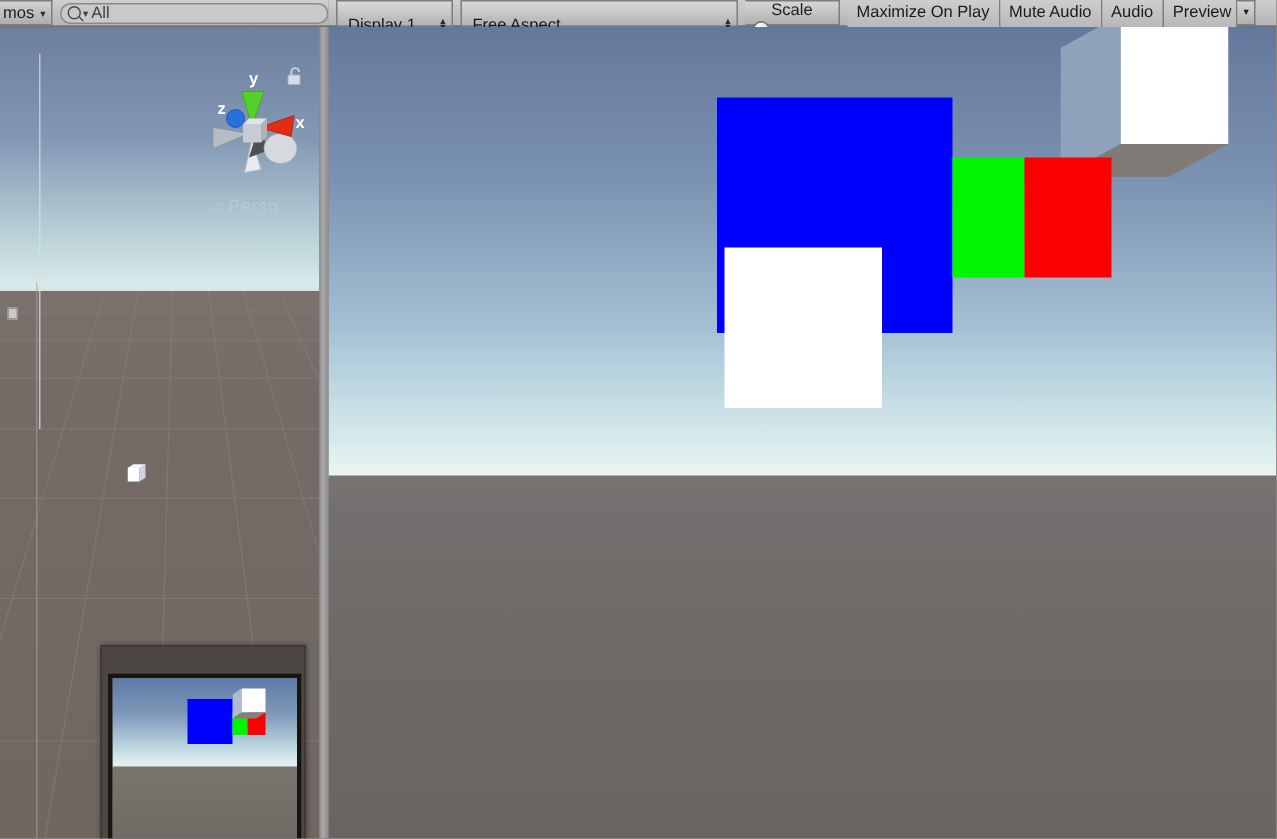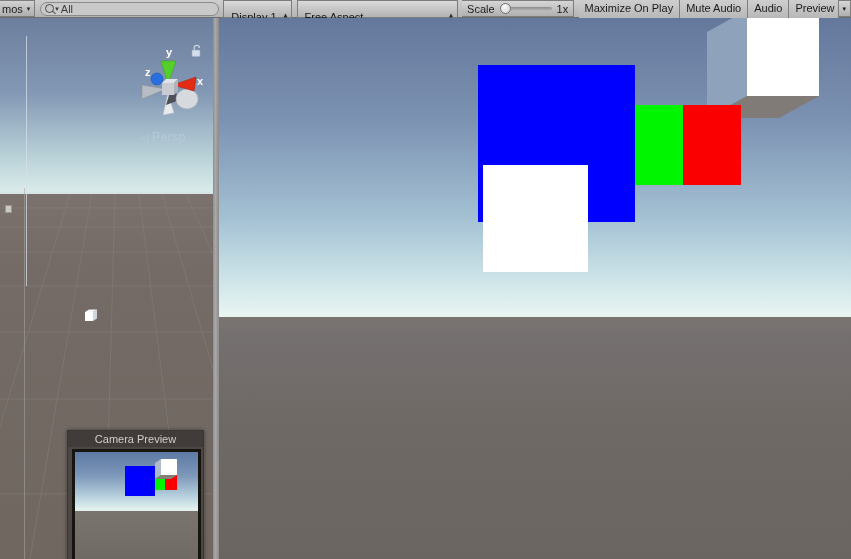--- a/index.html
+++ b/index.html
@@ -74,21 +74,21 @@
   }
   #search-wrap .txt {
     font-size:11px; color:#3d3d3d; flex:1;
   }
 
   
   #scale-group {
     display:flex; align-items:center; height:17px; padding:0 5px;
     background:linear-gradient(#d6d6d6,#b0b0b0);
     border:1px solid #7d7d7d; border-left:none;
-    font-size:11px; gap:5px;
+    font-size:11px; gap:5px;flex-direction:column;
   }
   #scale-track {
     position:relative; width:52px; height:4px;
     background:linear-gradient(#8d8d8d,#bcbcbc);
     border-radius:2px;
   }
   #scale-knob {
     position:absolute; left:0; top:-4px;
     width:11px; height:11px; border-radius:50%;
     background:radial-gradient(circle at 35% 30%,#fbfbfb,#cfcfcf);
@@ -295,21 +295,20 @@
       <path d="M3.2 6 V4 a2.6 2.6 0 0 1 5.2 0" fill="none" stroke="#c7d2e0" stroke-width="1.3"></path>
       <rect x="1" y="6" width="8" height="6.4" rx="0.8" fill="#d4dde9" stroke="#9fb0c4" stroke-width="0.6"></rect>
     </svg>
 
     <div id="persp-label">
       <span class="arrow">◁</span>
       <span>Persp</span>
     </div>
 
     <div id="camera-preview">
-      <div id="cp-title">Camera Preview</div>
       <div id="cp-body">
         <div id="cp-sky"></div>
         <div id="cp-ground"></div>
         <div class="quad" style="left:50px;top:14px;width:30px;height:30px;background:#0000ff"></div>
         <div class="quad" style="left:80px;top:22px;width:10px;height:16px;background:#00f600"></div>
         <div class="quad" style="left:90px;top:22px;width:12px;height:16px;background:#fb0000"></div>
         <svg id="cp-cube" viewBox="0 0 26 27">
           <polygon points="6,5 22,5 22,21 6,21" fill="#ffffff"></polygon>
           <polygon points="0,9 6,5 6,21 0,25" fill="#aebbcd"></polygon>
           <polygon points="0,25 6,21 22,21 16,25" fill="#857f7a"></polygon>

